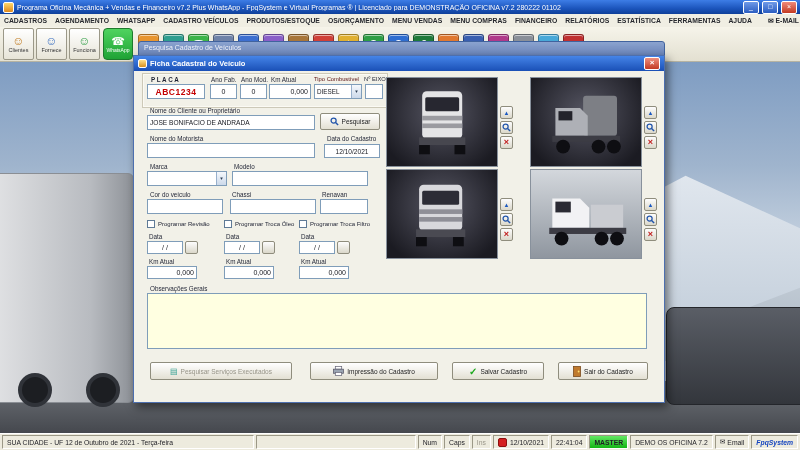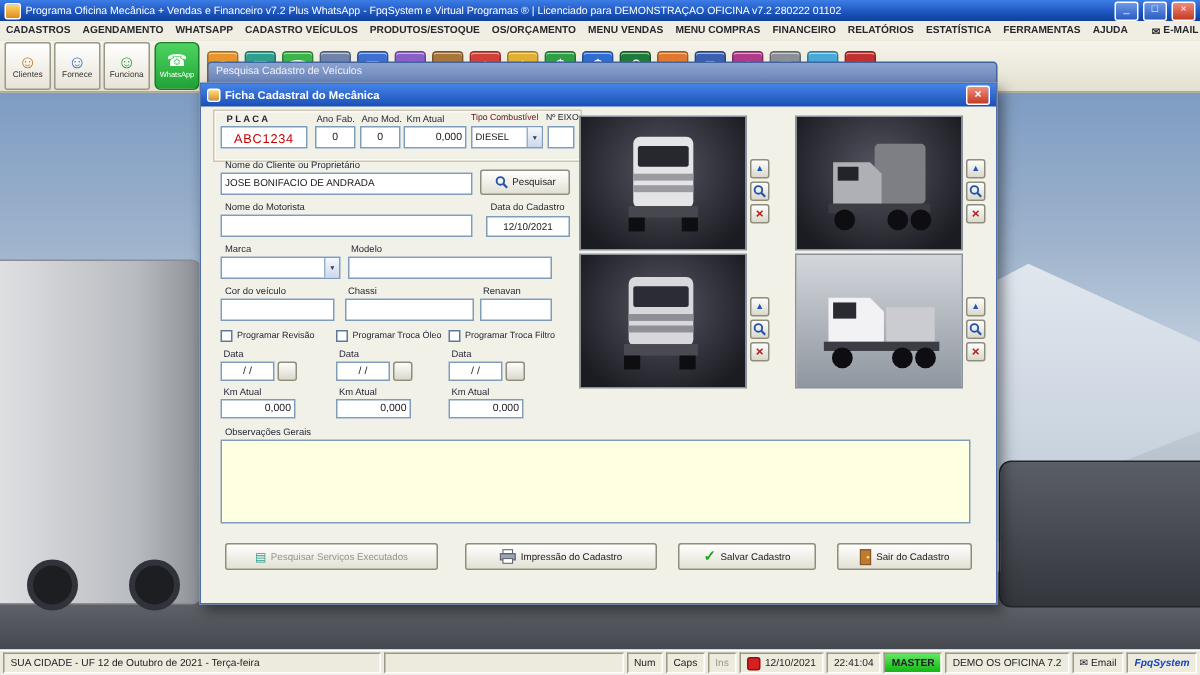--- a/index.html
+++ b/index.html
@@ -68,21 +68,21 @@
     font-weight:bold;display:flex;align-items:center;gap:3px;padding:0 4px;}
   .win-dot{width:7px;height:7px;border-radius:2px;background:linear-gradient(#ffe08a,#d89020);border:1px solid #fff;}
   .win-close{margin-left:auto;width:14px;height:11px;background:linear-gradient(#ee8f7e,#c23a24);border:1px solid #fff;
     border-radius:2px;color:#fff;font-size:8px;line-height:9px;text-align:center;font-weight:bold;}
 
   .lbl{position:absolute;font-size:6.3px;color:#1e2233;white-space:nowrap;}
   .lbl.b{font-weight:bold;}
   .box{position:absolute;background:#fff;border:1px solid #7f9db9;font-size:7px;color:#16181f;
     display:flex;align-items:center;padding:0 2px;box-sizing:border-box;}
   .ctr{justify-content:center;}.rt{justify-content:flex-end;}
-  .red{color:#c40000;font-weight:normal;font-size:8.5px;letter-spacing:.5px;}
+  .red{color:#c40000;font-weight:bold;font-size:8.5px;letter-spacing:.5px;}
   .combo-arrow{margin-left:auto;width:9px;align-self:stretch;background:linear-gradient(#f5f8fc,#ccd9ea);
     border-left:1px solid #98b0cc;font-size:4.5px;display:flex;align-items:center;justify-content:center;color:#2c3e55;}
   .btn{position:absolute;background:linear-gradient(#ffffff,#e3e0d3);border:1px solid #8f8d7d;border-radius:2px;
     font-size:6.5px;color:#222;display:flex;align-items:center;justify-content:center;gap:3px;box-sizing:border-box;}
   .btn.disabled{color:#979488;}
   .cbx{position:absolute;width:8px;height:8px;background:#fff;border:1px solid #5f7a96;box-sizing:border-box;}
   .gb{position:absolute;border:1px solid #cdc9b8;box-shadow:inset 0 0 0 1px #fbfaf4;}
 
   .photo{position:absolute;width:110px;height:88px;border:1px solid #88919c;overflow:hidden;
     display:flex;align-items:center;justify-content:center;background:radial-gradient(ellipse at 50% 40%,#565663 0%,#1b1b22 85%);}
@@ -188,21 +188,21 @@
     </div>
   </div>
 
   <div class="bgwin">
     <span>Pesquisa Cadastro de Veículos</span>
   </div>
 
   <div class="win">
     <div class="win-title">
       <span class="win-dot"></span>
-      <span>Ficha Cadastral do Mecânica</span>
+      <span>Ficha Cadastral do Veículo</span>
       <span class="win-close">×</span>
     </div>
 
     <div class="gb" style="left:8px;top:17px;width:244px;height:33px;"></div>
 
     <span class="lbl b" style="left:17px;top:20px;">P L A C A</span>
     <div class="box ctr red" style="left:13px;top:28px;width:58px;height:15px;">ABC1234</div>
 
     <span class="lbl" style="left:77px;top:20px;">Ano Fab.</span>
     <div class="box ctr" style="left:76px;top:28px;width:27px;height:15px;">0</div>

